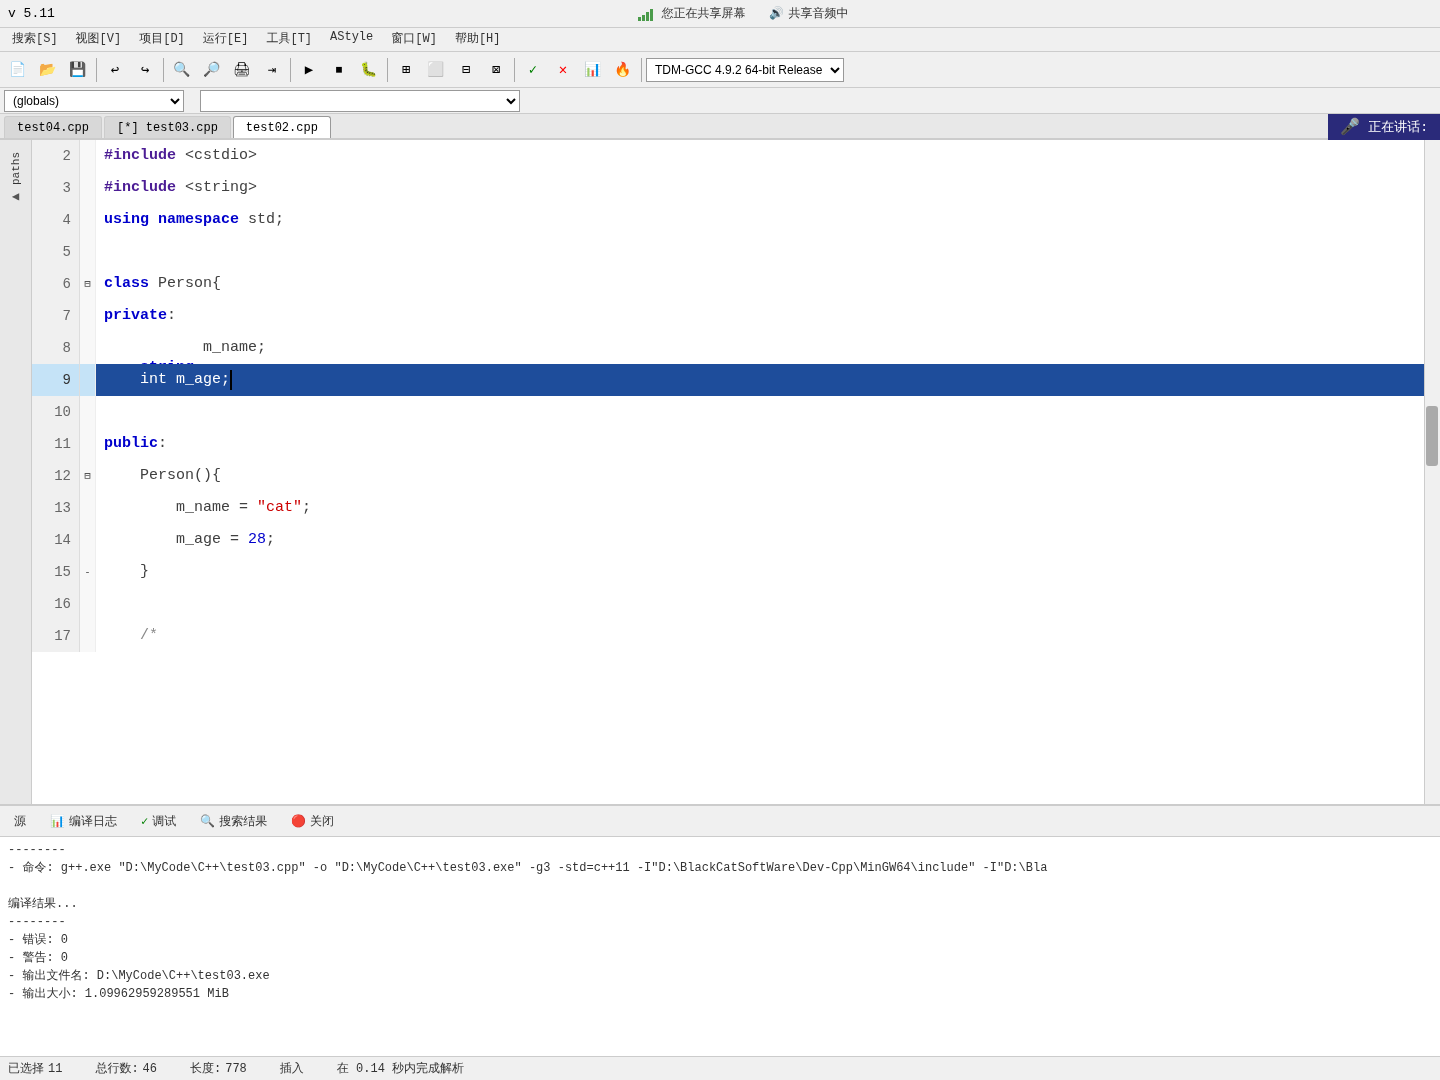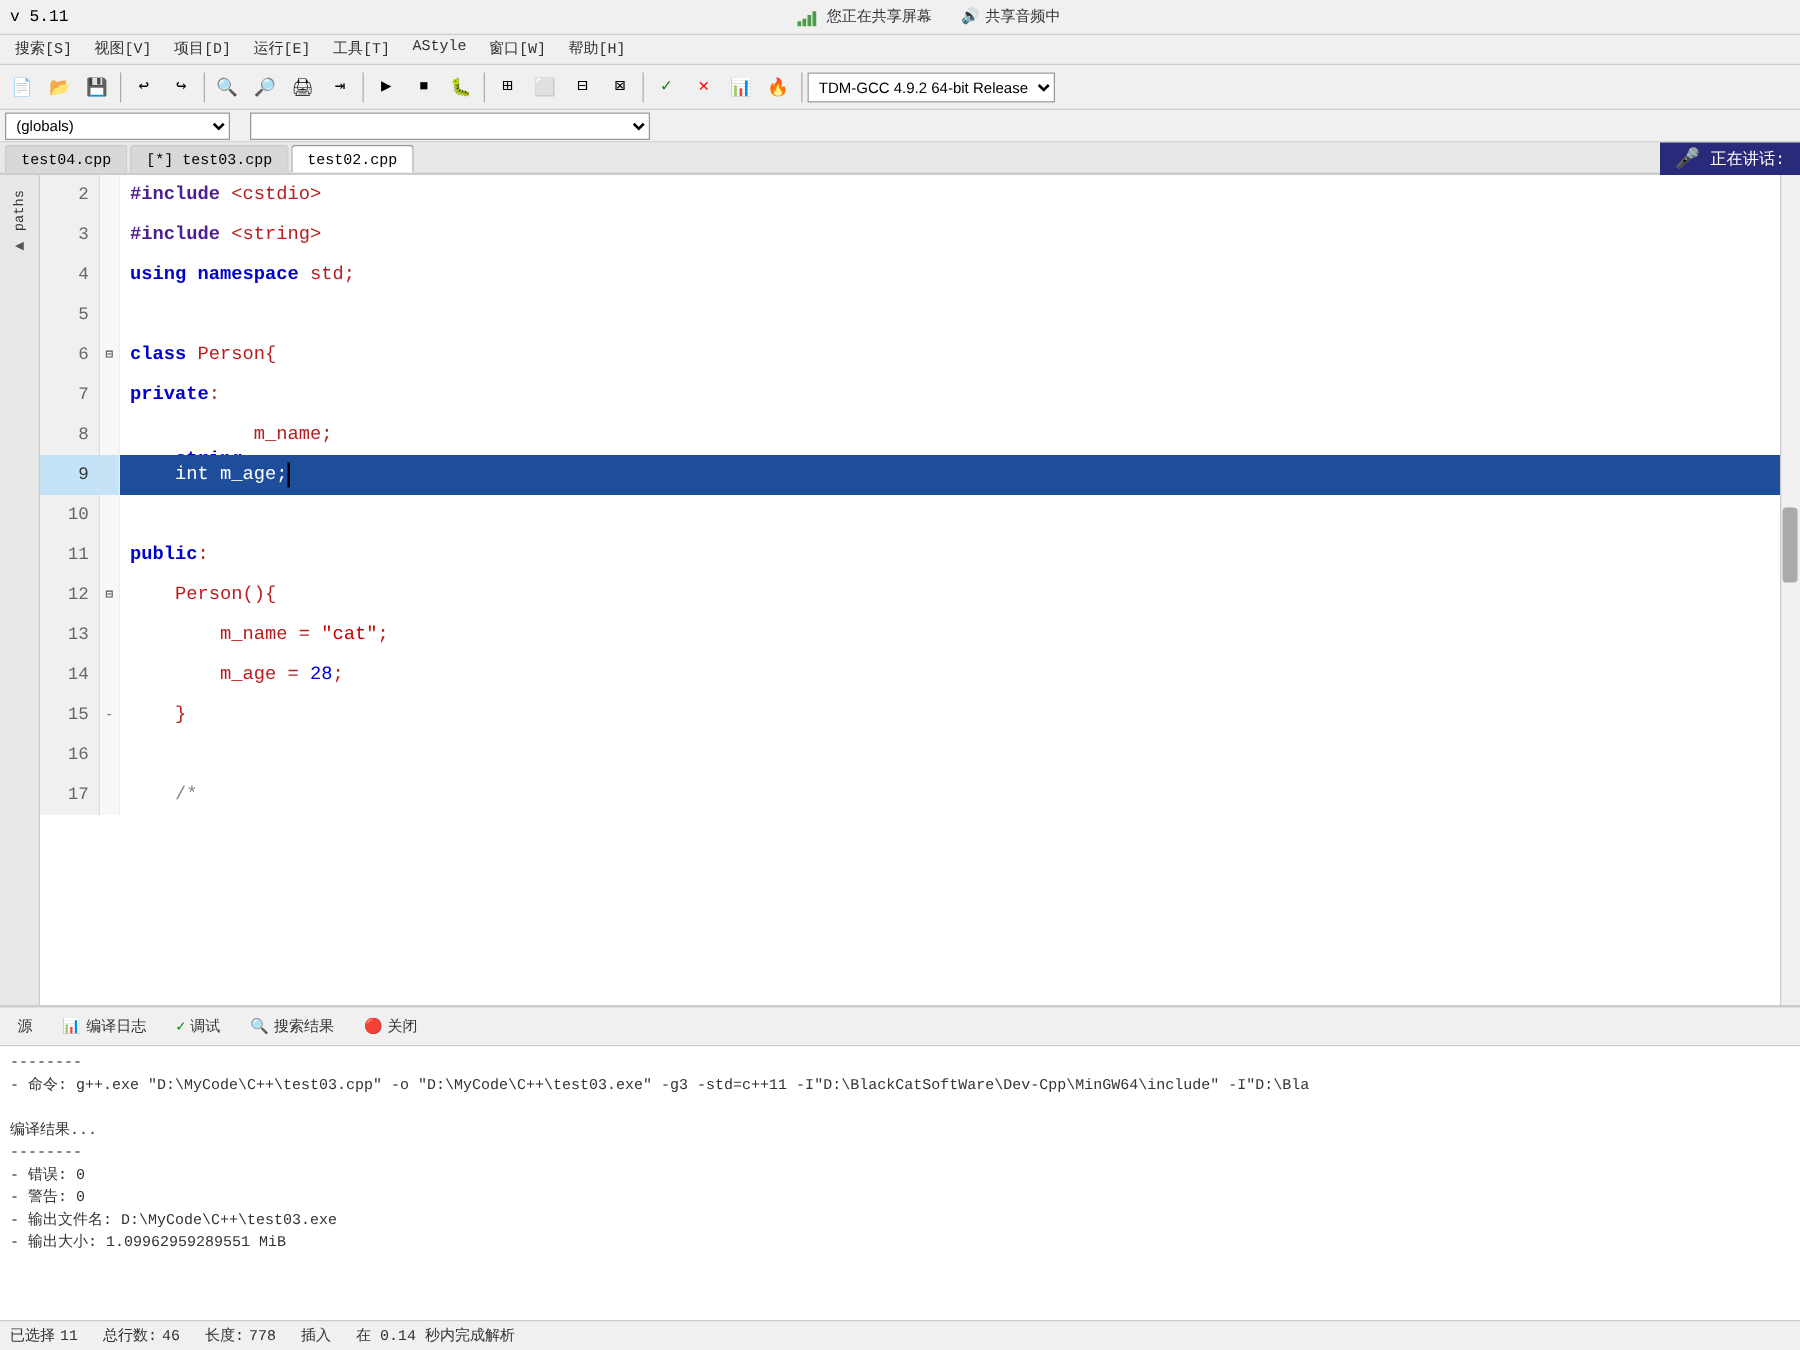--- a/index.html
+++ b/index.html
@@ -252,21 +252,21 @@
       color: white !important;
     }
 
     
     .kw-blue { color: #0000cc; font-weight: bold; }
     .kw-dark { color: #4c1d95; font-weight: bold; }
     .kw-type { color: #0000cc; font-weight: bold; margin-top: 40px; }
     .str-red { color: #cc0000; }
     .num-blue { color: #0000cc; }
     .comment { color: #888; }
-    .normal { color: #b91c1c; }
+    .normal { color: #404040; }
 
     
     #bottom-tabs {
       height: 32px;
       background: #f0f0f0;
       border-top: 2px solid #ccc;
       display: flex;
       align-items: center;
       padding: 0 4px;
       gap: 4px;
@@ -301,21 +301,21 @@
     
     #statusbar {
       height: 24px;
       background: #f0f0f0;
       border-top: 1px solid #ccc;
       display: flex;
       align-items: center;
       padding: 0 8px;
       font-size: 12px;
       color: #333;
-      gap: 20px;
+      gap: 33px;
     }
     .status-item { display: flex; align-items: center; gap: 4px; }
 
     
     #vscroll {
       width: 16px;
       background: #f0f0f0;
       border-left: 1px solid #ccc;
       position: relative;
     }

